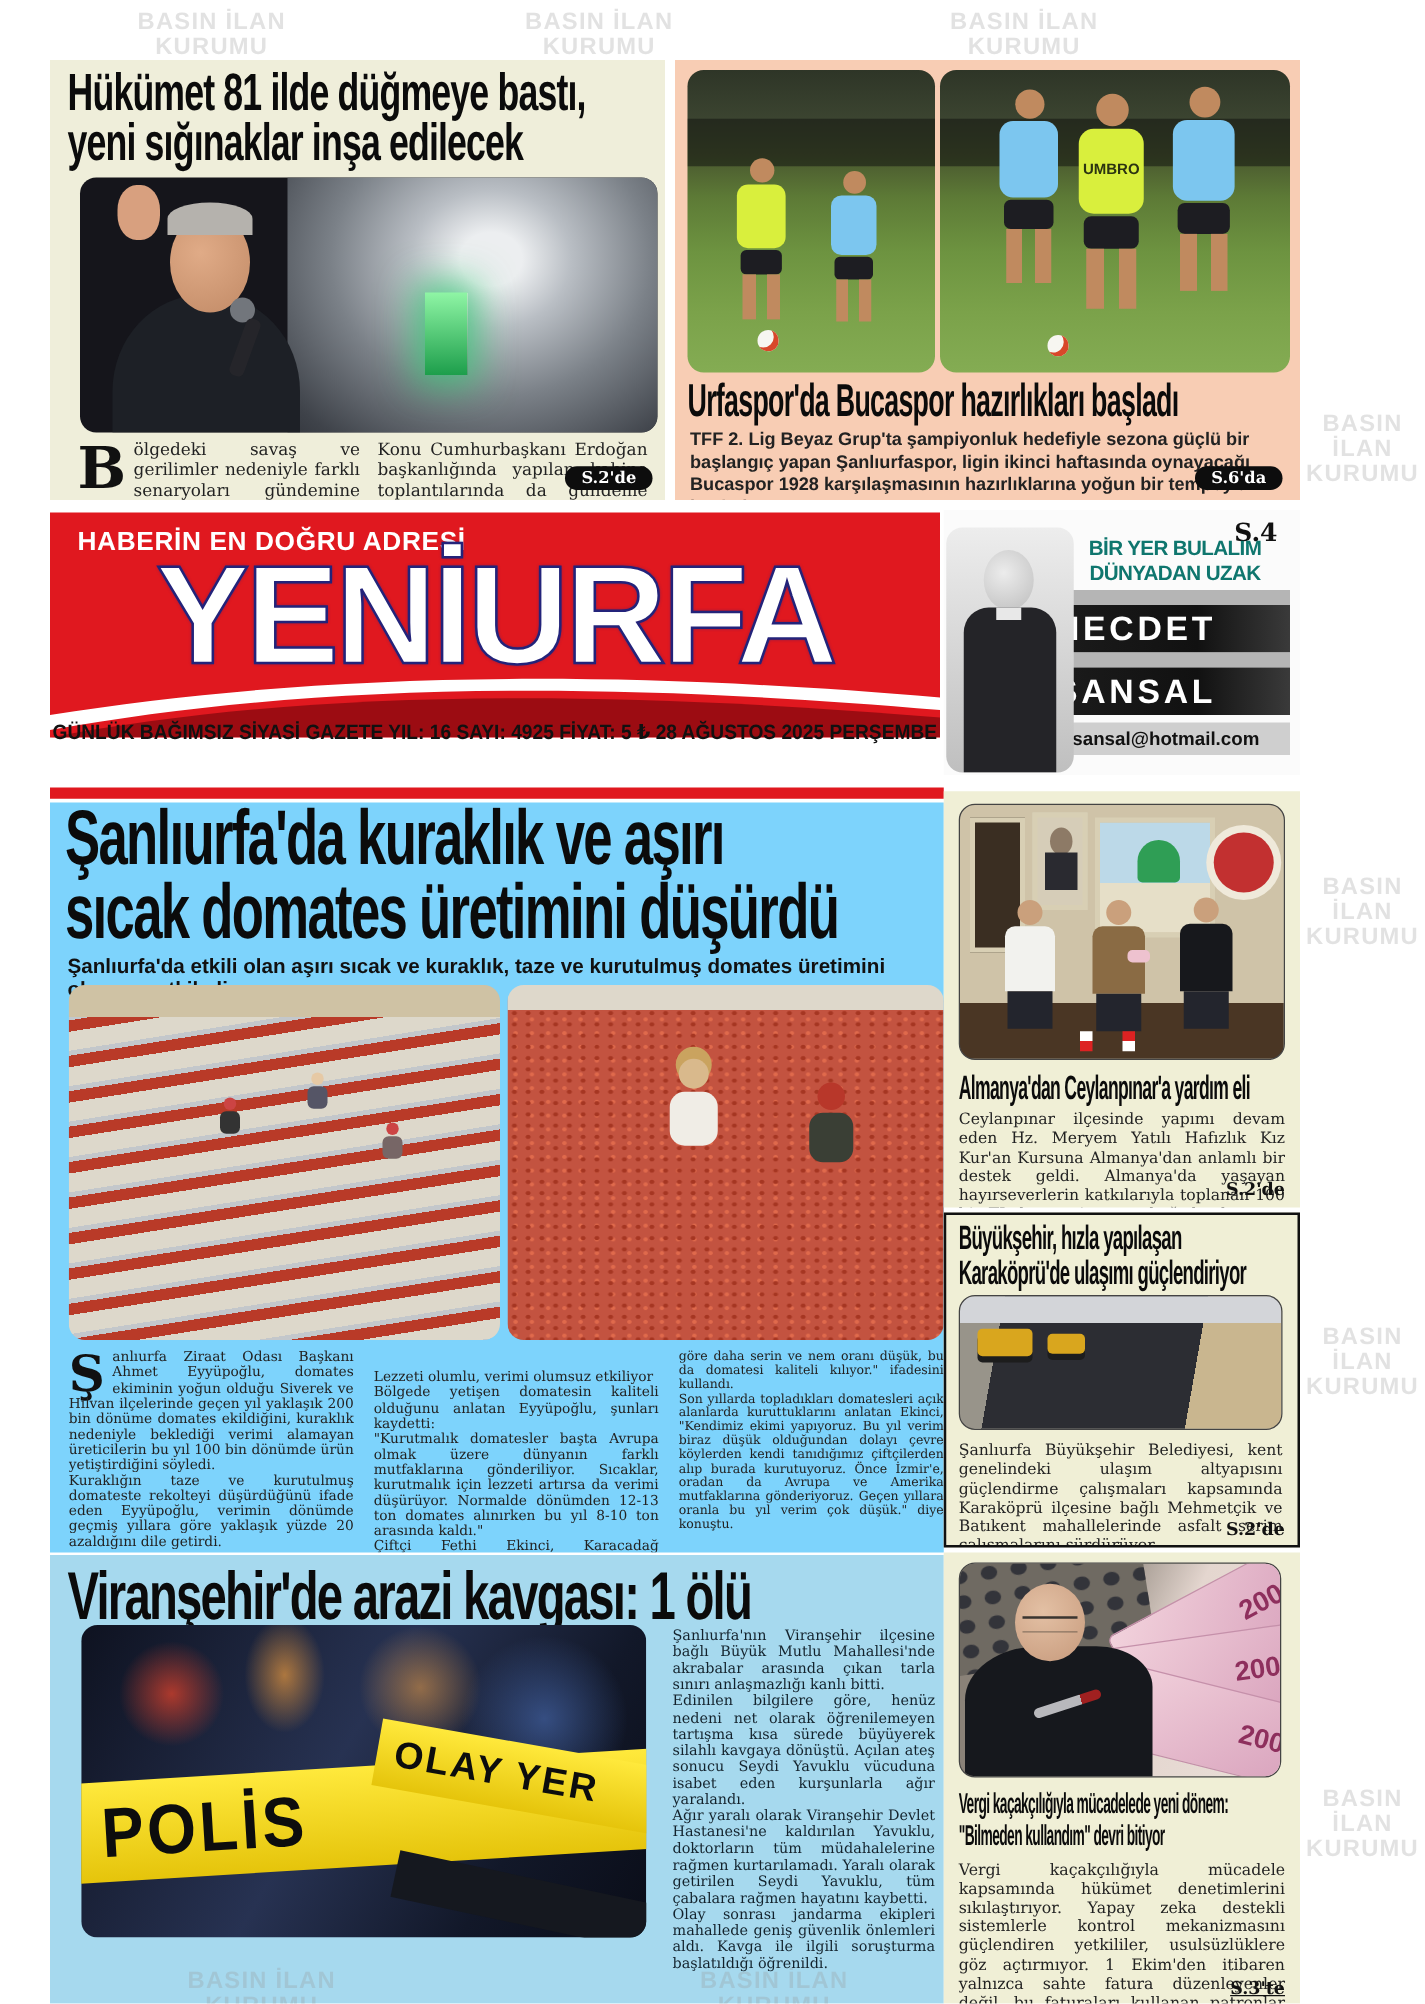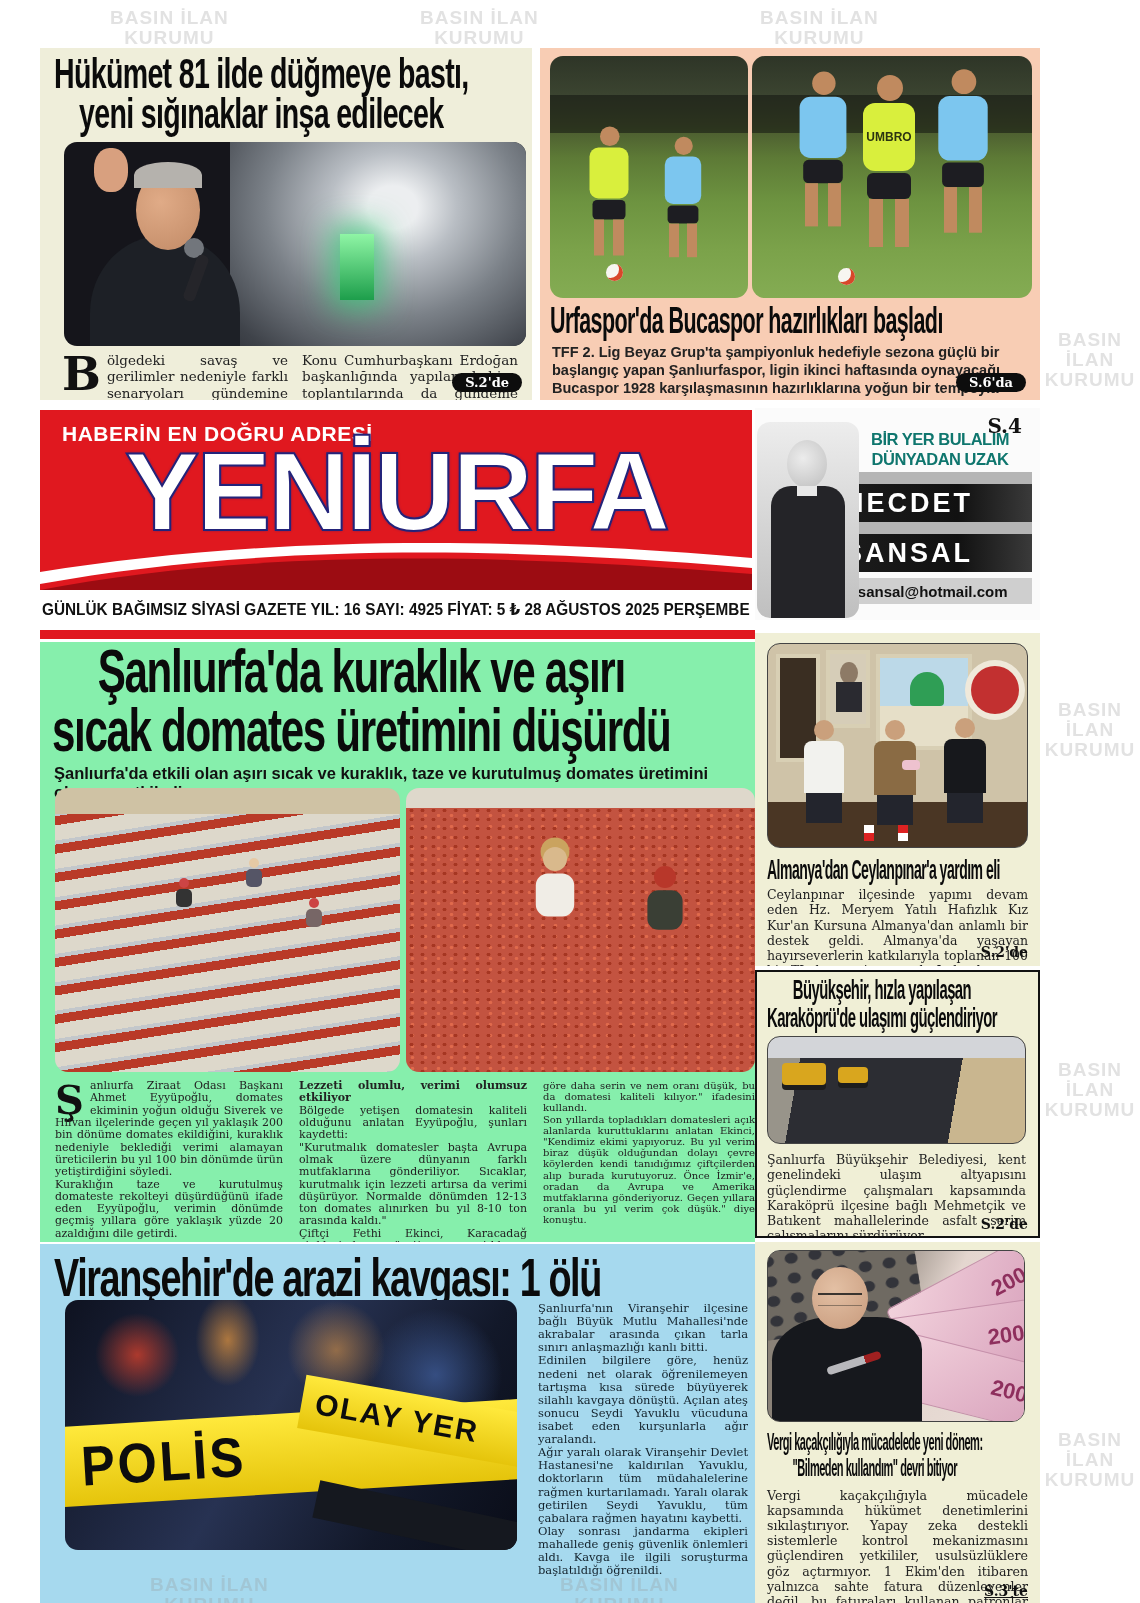--- a/index.html
+++ b/index.html
@@ -5,31 +5,31 @@
 <style>
   html,body{margin:0;padding:0;background:#fff;}
   .page{position:relative;width:1140px;height:1603px;background:#fff;overflow:hidden;
         font-family:"Liberation Sans",sans-serif;}
   .abs{position:absolute;}
   
   .wm{position:absolute;color:rgba(150,150,150,.28);font:bold 19px "Liberation Sans",sans-serif;
       letter-spacing:1px;text-align:center;line-height:1.05;pointer-events:none;z-index:5;}
   .wm span{display:block;}
   
-  .fit{overflow:visible;text-align:center;}
+  .fit{overflow:visible;}
   .fit>span{display:inline-block;white-space:nowrap;transform-origin:0 50%;}
   .hl{font-family:"Liberation Sans",sans-serif;font-weight:bold;color:#0b0b0b;letter-spacing:-1px;}
   
   .block{position:absolute;overflow:hidden;}
   .tl-block{left:40px;top:48px;width:492px;height:352px;background:#efeeda;}
   .tr-block{left:540px;top:48px;width:500px;height:352px;background:#f8cdb4;}
   .masthead{left:40px;top:410px;width:712px;height:180px;background:#e0181f;}
   .colm-block{left:755px;top:408px;width:285px;height:212px;background:#fbfbfb;}
   .redbar{left:40px;top:630px;width:715px;height:9px;background:#e0181f;}
-  .main-block{left:40px;top:642px;width:715px;height:600px;background:#86efac;}
+  .main-block{left:40px;top:642px;width:715px;height:600px;background:#7dd3fc;}
   .alm-block{left:755px;top:633px;width:285px;height:333px;background:#f0efd6;}
   .kar-block{left:755px;top:970px;width:285px;height:268px;background:#f0efd6;border:2px solid #111;box-sizing:border-box;}
   .vir-block{left:40px;top:1244px;width:715px;height:359px;background:#a6d9ee;}
   .ver-block{left:755px;top:1242px;width:285px;height:361px;background:#f0efd6;}
   
   .pref{position:absolute;background:#0d0d0d;color:#fff;font:bold 13px "DejaVu Serif",serif;
         padding:2px 13px;border-radius:13px;}
   .refplain{position:absolute;font:bold 14px "DejaVu Serif",serif;color:#111;}
   
   .ser{font-family:"DejaVu Serif",serif;color:#222;text-align:justify;}
@@ -215,21 +215,21 @@
   </div>
 
   <div class="block masthead">
     <div class="abs" style="left:22px;top:12px;font:bold 21px 'Liberation Sans',sans-serif;color:#fff;letter-spacing:.5px;">HABERİN EN DOĞRU ADRESİ</div>
     <div class="abs" style="left:0;top:26px;width:712px;text-align:center;font:bold 112px/1 'Liberation Sans',sans-serif;color:#fff;letter-spacing:-3px;-webkit-text-stroke:2px #23237a;text-shadow:0 0 3px #23237a;">YENİURFA</div>
     <svg class="abs" style="left:0;bottom:0;width:712px;height:60px;" viewBox="0 0 712 60" preserveAspectRatio="none">
       <path d="M0,60 C180,26 400,18 712,44 L712,60 Z" fill="#9c0c12"></path>
       <path d="M0,54 C190,20 410,12 712,38 L712,28 C410,2 190,12 0,42 Z" fill="#ffffff"></path>
     </svg>
   </div>
-  <div class="abs fit" style="left:42px;top:600px;width:712px;text-decoration:underline;">
+  <div class="abs fit" style="left:42px;top:576px;width:712px;text-decoration:underline;">
     <span style="transform:scaleX(.93);font:bold 16.5px 'Liberation Sans','DejaVu Sans',sans-serif;color:#111;">GÜNLÜK BAĞIMSIZ SİYASİ GAZETE  YIL: 16  SAYI: 4925  FİYAT: 5 ₺   28 AĞUSTOS 2025 PERŞEMBE</span>
   </div>
 
   <div class="block colm-block">
     <div class="abs" style="right:18px;top:6px;font:bold 20px 'DejaVu Serif',serif;color:#111;">S.4</div>
     <div class="abs" style="left:100px;top:22px;width:170px;text-align:center;font:bold 16.5px/1.2 'Liberation Sans',sans-serif;color:#0f766e;letter-spacing:-.5px;">
       <span style="display:block;">BİR YER BULALIM</span>
       <span style="display:block;">DÜNYADAN UZAK</span>
     </div>
     <div class="nrow nlight" style="top:64px;height:12px;"></div>
@@ -279,21 +279,21 @@
           <div class="wh" style="background:#b8372a;"></div>
           <div class="wb" style="background:#3a3f35;"></div>
         </div>
     </div>
     <div class="abs" style="left:15px;top:438px;width:700px;height:162px;display:flex;gap:16px;overflow:hidden;">
       <div class="ser" style="width:228px;font-size:11px;line-height:1.12;">
         <span class="dropcap" style="font-size:40px;">Ş</span><span>anlıurfa Ziraat Odası Başkanı Ahmet Eyyüpoğlu, domates ekiminin yoğun olduğu Siverek ve Hilvan ilçelerinde geçen yıl yaklaşık 200 bin dönüme domates ekildiğini, kuraklık nedeniyle beklediği verimi alamayan üreticilerin bu yıl 100 bin dönümde ürün yetiştirdiğini söyledi.</span>
         <div>Kuraklığın taze ve kurutulmuş domateste rekolteyi düşürdüğünü ifade eden Eyyüpoğlu, verimin dönümde geçmiş yıllara göre yaklaşık yüzde 20 azaldığını dile getirdi.</div>
       </div>
       <div class="ser" style="width:228px;font-size:11px;line-height:1.12;">
-        <div style="font-weight:bold;">Lezzeti olumlu, verimi olumsuz etkiliyor</div>
+        <div style="font-weight:normal;margin-top:16px;">Lezzeti olumlu, verimi olumsuz etkiliyor</div>
         <div>Bölgede yetişen domatesin kaliteli olduğunu anlatan Eyyüpoğlu, şunları kaydetti:</div>
         <div>"Kurutmalık domatesler başta Avrupa olmak üzere dünyanın farklı mutfaklarına gönderiliyor. Sıcaklar, kurutmalık için lezzeti artırsa da verimi düşürüyor. Normalde dönümden 12-13 ton domates alınırken bu yıl 8-10 ton arasında kaldı."</div>
         <div>Çiftçi Fethi Ekinci, Karacadağ eteklerinde üretim yaptıklarını belirterek, "Bölge iklimi İzmir'e</div>
       </div>
       <div class="ser" style="width:212px;font-size:10px;line-height:1.12;">
         <div>göre daha serin ve nem oranı düşük, bu da domatesi kaliteli kılıyor." ifadesini kullandı.</div>
         <div>Son yıllarda topladıkları domatesleri açık alanlarda kuruttuklarını anlatan Ekinci, "Kendimiz ekimi yapıyoruz. Bu yıl verim biraz düşük olduğundan dolayı çevre köylerden kendi tanıdığımız çiftçilerden alıp burada kurutuyoruz. Önce İzmir'e, oradan da Avrupa ve Amerika mutfaklarına gönderiyoruz. Geçen yıllara oranla bu yıl verim çok düşük." diye konuştu.</div>
       </div>
     </div>
   </div>

